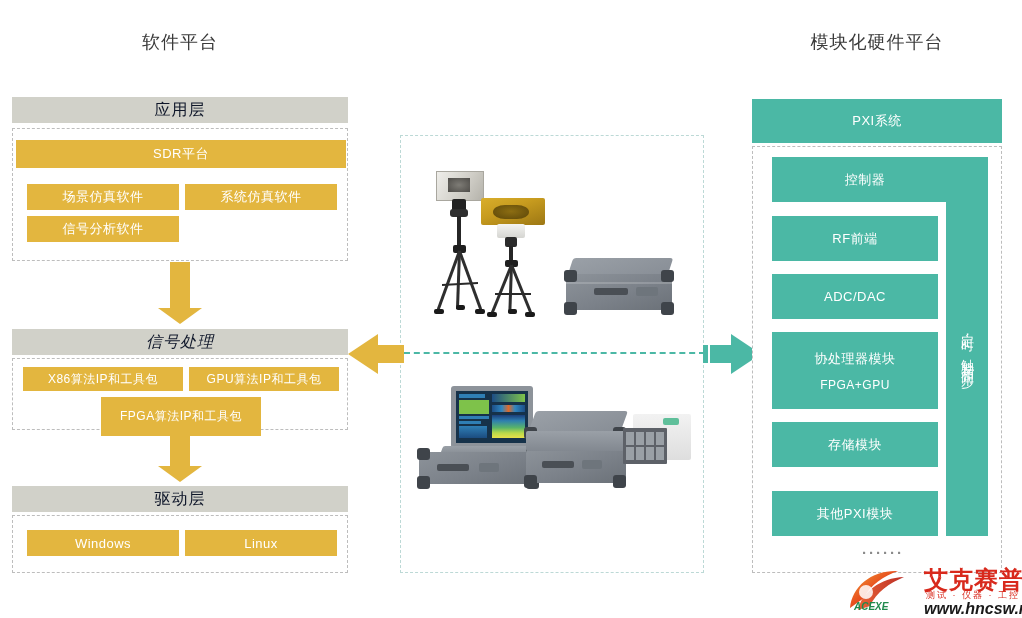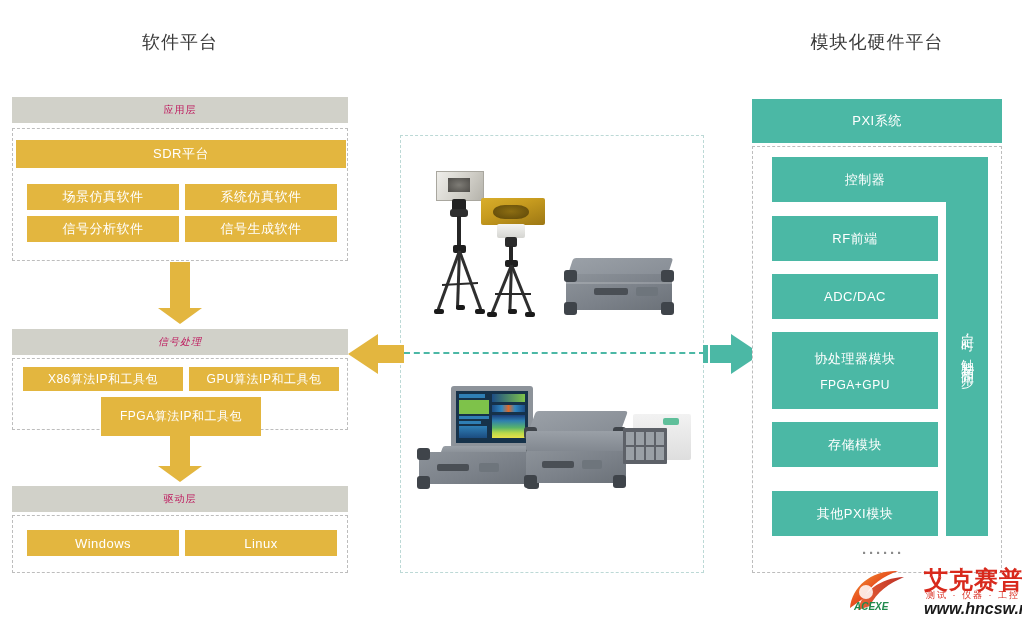--- a/index.html
+++ b/index.html
@@ -26,22 +26,22 @@
     letter-spacing: 1px;
     white-space: nowrap;
   }
   #sw-title { left: 0; top: 30px; width: 360px; text-align: center; }
   #hw-title { left: 742px; top: 30px; width: 270px; text-align: center; }
 
   
   .gray-header {
     position: absolute;
     background: #d1d1c9;
-    color: #be185d;
-    font-size: 10px;
+    color: #0f172a;
+    font-size: 16px;
     display: flex;
     align-items: center;
     justify-content: center;
     letter-spacing: 1px;
   }
   .dashed-box {
     position: absolute;
     border: 1px dashed #bdbdbd;
     background: #ffffff;
     box-sizing: border-box;
@@ -322,21 +322,20 @@
   <div class="section-title" id="sw-title">软件平台</div>
 
   <div class="gray-header" style="left:12px; top:97px; width:336px; height:26px;">应用层</div>
 
   <div class="dashed-box" style="left:12px; top:128px; width:336px; height:133px;">
     <div class="gold" style="left:3px; top:11px; width:330px; height:28px;">SDR平台</div>
 
     <div class="gold" style="left:172px; top:55px; width:152px; height:26px;">系统仿真软件</div>
     <div class="gold" style="left:14px; top:55px; width:152px; height:26px;">场景仿真软件</div>
     <div class="gold" style="left:14px; top:87px; width:152px; height:26px;">信号分析软件</div>
-    <div class="gold" style="left:172px; top:87px; width:152px; height:26px;">信号生成软件</div>
   </div>
 
   <div class="down-arrow" style="left:158px; top:262px;">
     <div class="shaft" style="height:46px;"></div>
     <div class="head"></div>
   </div>
 
   <div class="gray-header" style="left:12px; top:329px; width:336px; height:26px;font-style:italic;">信号处理</div>
 
   <div class="dashed-box" style="left:12px; top:358px; width:336px; height:72px;">

